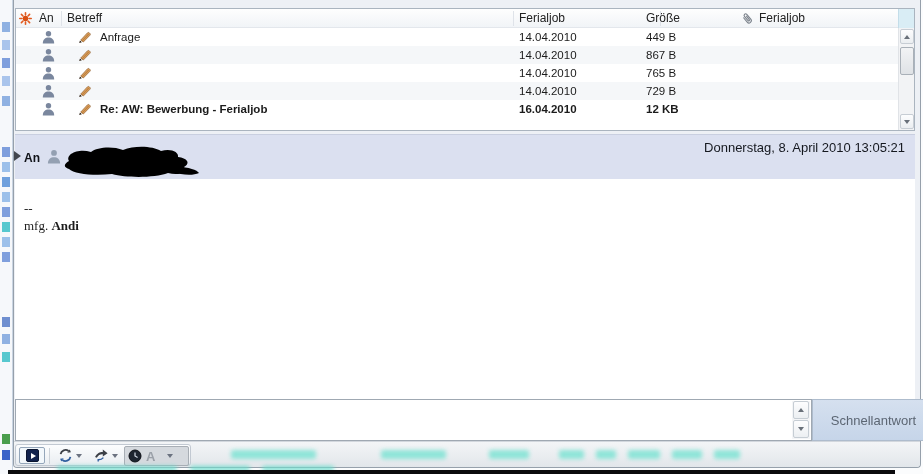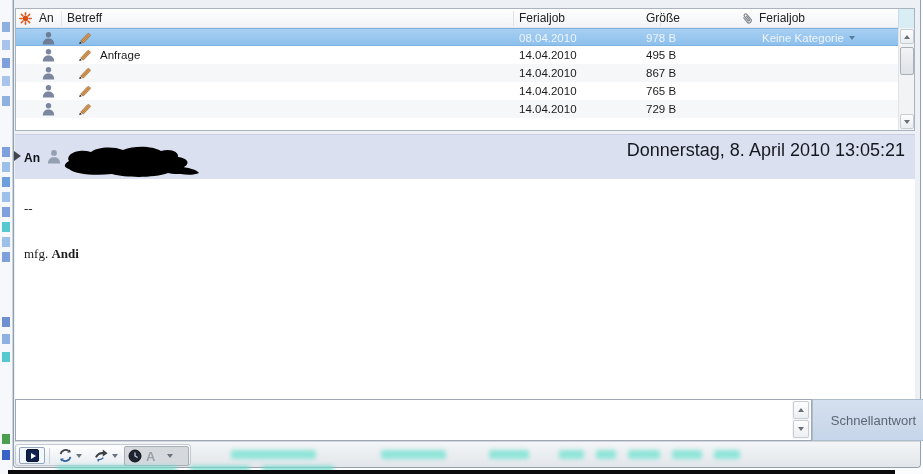--- a/index.html
+++ b/index.html
@@ -47,31 +47,31 @@
   .sb-up { top:1px; } .sb-down { bottom:1px; }
   .sb-thumb { position:absolute; left:1px; top:19px; width:14px; height:28px; background:linear-gradient(#f2f3f5,#dfe2e6);
     border:1px solid #a9b0b8; border-radius:2px; }
 
   .arr-up { width:0; height:0; border-left:3.5px solid transparent; border-right:3.5px solid transparent; border-bottom:4px solid #697079; }
   .arr-down { width:0; height:0; border-left:3.5px solid transparent; border-right:3.5px solid transparent; border-top:4px solid #697079; }
   .caret { display:inline-block; width:0; height:0; border-left:3.5px solid transparent; border-right:3.5px solid transparent; border-top:4px solid #5b7aa0; }
 
   
   .rp-header { position:absolute; left:1px; top:134px; width:900px; height:45px; background:#dbe0f0; border-top:1px solid #c9cfe0; }
-  .rp-date { position:absolute; right:10px; top:5px; font-size:18px; color:#15181f; }
+  .rp-date { position:absolute; right:10px; top:5px; font-size:13px; color:#15181f; }
   .collapse-tri { position:absolute; left:-1px; top:16px; width:0; height:0;
     border-left:7px solid #42464e; border-top:5px solid transparent; border-bottom:5px solid transparent; }
   .to-label { position:absolute; left:9px; top:16px; font-size:12px; font-weight:bold; color:#101218; }
   .rp-person { position:absolute; left:32px; top:14px; }
   .redaction { position:absolute; left:44px; top:10px; }
 
   .rp-body { position:absolute; left:1px; top:179px; width:900px; height:220px; background:#fff;
     font-family:"Liberation Serif", serif; font-size:13px; color:#1c1c1c; }
   .sig-delim { position:absolute; left:9px; top:22px; }
-  .sig-line { position:absolute; left:9px; top:39px;margin-top:28px; }
+  .sig-line { position:absolute; left:9px; top:39px; }
   .sig-name { font-weight:bold; }
 
   
   .qr { position:absolute; left:1px; top:399px; width:900px; height:42px; }
   .qr-box { position:absolute; left:0; top:0; width:797px; height:42px; background:#fff; border:1px solid #9fa8b2; }
   .qr-input { position:absolute; left:1px; top:1px; width:776px; height:38px; border:none; outline:none; resize:none; font-family:"Liberation Sans",sans-serif; font-size:12px; }
   .qr-scroll { position:absolute; right:1px; top:1px; width:18px; height:38px; background:#f4f5f7; }
   .qr-btnu, .qr-btnd { position:absolute; left:1px; width:16px; height:18px; background:linear-gradient(#fdfdfe,#eceff2);
     border:1px solid #c6cdd4; border-radius:2px; display:flex; align-items:center; justify-content:center; }
   .qr-btnu { top:0; } .qr-btnd { top:19px; }
@@ -145,60 +145,38 @@
               <path d="M4.3 3.2 L4.3 9.2 a2.3 2.3 0 0 0 4.6 0 L8.9 3 a1.5 1.5 0 0 0 -3 0 L5.9 8.6 a.8.8 0 0 0 1.6 0 L7.5 3.8" fill="none" stroke="#7c838c" stroke-width="1.1"></path>
             </g>
           </svg>
         </span>
         <span class="lh" style="left:743px;">Ferialjob</span>
         <span class="hdr-sb-cap"></span>
       </div>
 
       <div class="rows">
 
-        <div class="row selected">
-          <span class="c-person">
-            <svg width="13" height="14" viewBox="0 0 13 14">
-                <circle cx="6.5" cy="3.7" r="2.7" fill="#6e7c95"></circle>
-                <path d="M0.8 13.5 C0.8 9.4 3.4 7.6 6.5 7.6 C9.6 7.6 12.2 9.4 12.2 13.5 Z" fill="#6e7c95"></path>
-              </svg>
-          </span>
-          <span class="c-pencil">
-            <svg width="14" height="14" viewBox="0 0 14 14">
-              <path d="M1.2 13 L3.8 12.3 L2 10.6 Z" fill="#241709"></path>
-              <path d="M2.8 10 L9.4 2.9 Q10.3 2 11.4 2.9 L11.9 3.4 Q12.8 4.3 11.9 5.3 L5.3 12 Z" fill="#e0a45f" stroke="#8e5c2b" stroke-width="0.7"></path>
-              <path d="M4.2 10.8 L10.8 4" stroke="#bd8040" stroke-width="1.1" fill="none"></path>
-            </svg>
-          </span>
-          <span class="c-subject"></span>
-          <span class="c-date">08.04.2010</span>
-          <span class="c-size">978 B</span>
-          <span class="c-cat">
-            <span>Keine Kategorie</span>
-            <span class="caret"></span>
-          </span>
-        </div>
 
         <div class="row">
           <span class="c-person">
             <svg width="13" height="14" viewBox="0 0 13 14">
                 <circle cx="6.5" cy="3.7" r="2.7" fill="#7a879e"></circle>
                 <path d="M0.8 13.5 C0.8 9.4 3.4 7.6 6.5 7.6 C9.6 7.6 12.2 9.4 12.2 13.5 Z" fill="#7a879e"></path>
               </svg>
           </span>
           <span class="c-pencil">
             <svg width="14" height="14" viewBox="0 0 14 14">
                 <path d="M1.2 13 L3.8 12.3 L2 10.6 Z" fill="#241709"></path>
                 <path d="M2.8 10 L9.4 2.9 Q10.3 2 11.4 2.9 L11.9 3.4 Q12.8 4.3 11.9 5.3 L5.3 12 Z" fill="#e0a45f" stroke="#8e5c2b" stroke-width="0.7"></path>
                 <path d="M4.2 10.8 L10.8 4" stroke="#bd8040" stroke-width="1.1" fill="none"></path>
               </svg>
           </span>
           <span class="c-subject">Anfrage</span>
           <span class="c-date">14.04.2010</span>
-          <span class="c-size">495 B</span>
+          <span class="c-size">449 B</span>
         </div>
 
         <div class="row alt">
           <span class="c-person">
             <svg width="13" height="14" viewBox="0 0 13 14">
                 <circle cx="6.5" cy="3.7" r="2.7" fill="#7a879e"></circle>
                 <path d="M0.8 13.5 C0.8 9.4 3.4 7.6 6.5 7.6 C9.6 7.6 12.2 9.4 12.2 13.5 Z" fill="#7a879e"></path>
               </svg>
           </span>
           <span class="c-pencil">
@@ -244,20 +222,38 @@
                 <path d="M1.2 13 L3.8 12.3 L2 10.6 Z" fill="#241709"></path>
                 <path d="M2.8 10 L9.4 2.9 Q10.3 2 11.4 2.9 L11.9 3.4 Q12.8 4.3 11.9 5.3 L5.3 12 Z" fill="#e0a45f" stroke="#8e5c2b" stroke-width="0.7"></path>
                 <path d="M4.2 10.8 L10.8 4" stroke="#bd8040" stroke-width="1.1" fill="none"></path>
               </svg>
           </span>
           <span class="c-subject"></span>
           <span class="c-date">14.04.2010</span>
           <span class="c-size">729 B</span>
         </div>
 
+        <div class="row unread">
+          <span class="c-person">
+            <svg width="13" height="14" viewBox="0 0 13 14">
+                <circle cx="6.5" cy="3.7" r="2.7" fill="#7a879e"></circle>
+                <path d="M0.8 13.5 C0.8 9.4 3.4 7.6 6.5 7.6 C9.6 7.6 12.2 9.4 12.2 13.5 Z" fill="#7a879e"></path>
+              </svg>
+          </span>
+          <span class="c-pencil">
+            <svg width="14" height="14" viewBox="0 0 14 14">
+                <path d="M1.2 13 L3.8 12.3 L2 10.6 Z" fill="#241709"></path>
+                <path d="M2.8 10 L9.4 2.9 Q10.3 2 11.4 2.9 L11.9 3.4 Q12.8 4.3 11.9 5.3 L5.3 12 Z" fill="#e0a45f" stroke="#8e5c2b" stroke-width="0.7"></path>
+                <path d="M4.2 10.8 L10.8 4" stroke="#bd8040" stroke-width="1.1" fill="none"></path>
+              </svg>
+          </span>
+          <span class="c-subject">Re: AW: Bewerbung - Ferialjob</span>
+          <span class="c-date">16.04.2010</span>
+          <span class="c-size">12 KB</span>
+        </div>
       </div>
 
       <div class="v-scroll">
         <div class="sbtn sb-up">
             <span class="arr-up"></span>
           </div>
         <div class="sb-thumb"></div>
         <div class="sbtn sb-down">
             <span class="arr-down"></span>
           </div>

